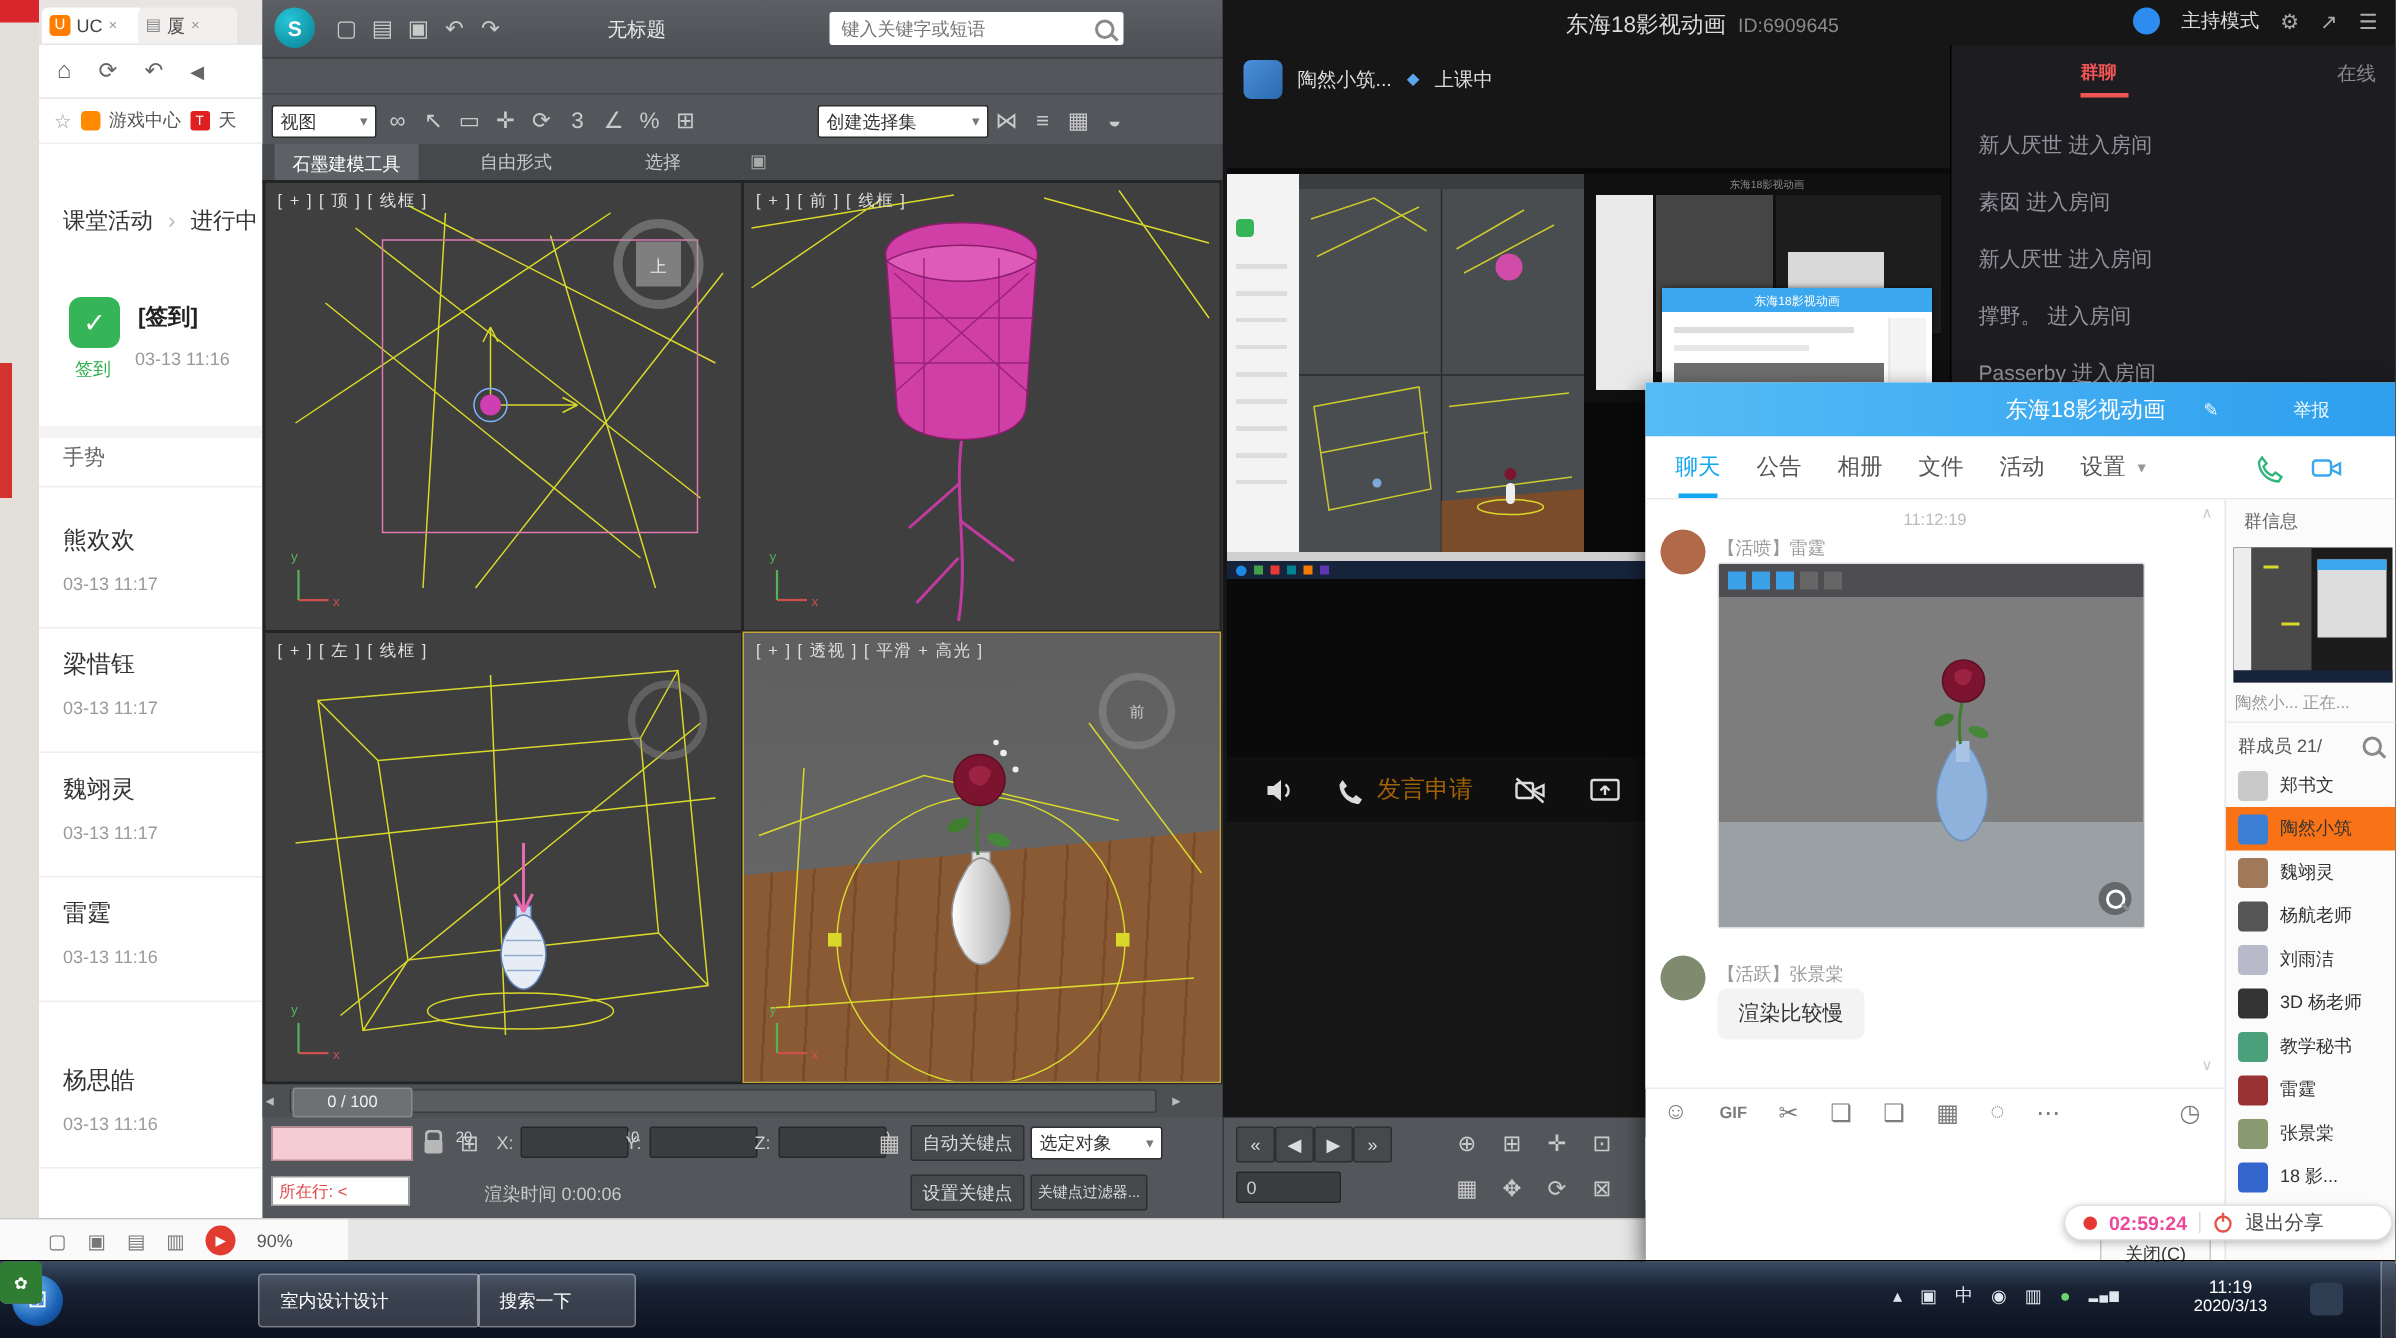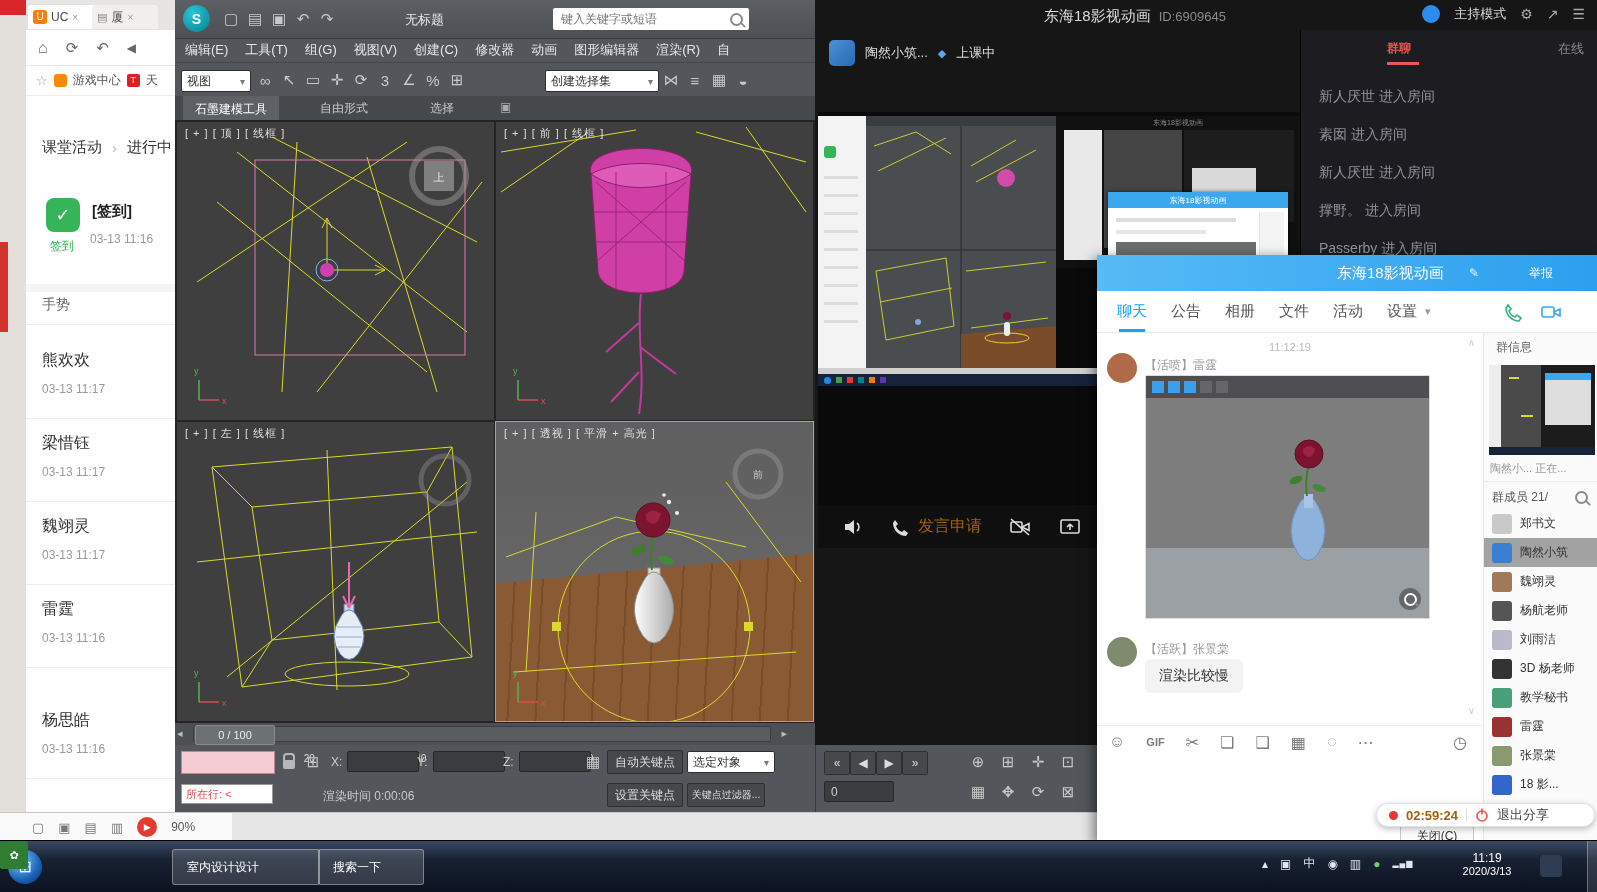--- a/index.html
+++ b/index.html
@@ -129,32 +129,20 @@
       <span class="mx-ic abs" style="left:92px;top:8px;">▣</span>
       <span class="mx-ic abs" style="left:116px;top:8px;">↶</span>
       <span class="mx-ic abs" style="left:140px;top:8px;">↷</span>
       <span style="position:absolute;left:230px;top:11px;font-size:13px;color:#e8e8e8;">无标题</span>
       <div class="abs flex" style="left:378px;top:8px;width:196px;height:22px;background:#fff;border-radius:2px;padding:0 6px;gap:6px;box-sizing:border-box;">
         <input style="border: none; outline: none; flex: 1 1 0%; font-size: 12px; color: rgb(51, 51, 51); font-family: inherit; min-width: 0px; background: transparent;" placeholder="键入关键字或短语">
         <span class="mag"></span>
       </div>
     </div>
 
-    <div class="abs flex" style="left:0;top:38px;width:640px;height:24px;gap:17px;padding-left:10px;box-sizing:border-box;">
-      <span class="mx-menu">编辑(E)</span>
-      <span class="mx-menu">工具(T)</span>
-      <span class="mx-menu">组(G)</span>
-      <span class="mx-menu">视图(V)</span>
-      <span class="mx-menu">创建(C)</span>
-      <span class="mx-menu">修改器</span>
-      <span class="mx-menu">动画</span>
-      <span class="mx-menu">图形编辑器</span>
-      <span class="mx-menu">渲染(R)</span>
-      <span class="mx-menu">自</span>
-    </div>
 
     <div class="abs" style="left:0;top:62px;width:640px;height:34px;border-top:1px solid #45484b;border-bottom:1px solid #3c3f42;">
       <div class="mx-dd abs" style="left:6px;top:7px;width:58px;">
         <span>视图</span>
         <span style="color:#777;font-size:10px;">▾</span>
       </div>
       <span class="mx-ic abs" style="left:78px;top:6px;">∞</span>
       <span class="mx-ic abs" style="left:102px;top:6px;">↖</span>
       <span class="mx-ic abs" style="left:126px;top:6px;">▭</span>
       <span class="mx-ic abs" style="left:150px;top:6px;">✛</span>
@@ -564,21 +552,21 @@
         <div style="position:absolute;left:0;top:82px;width:106px;height:8px;background:#16233a;"></div>
       </div>
       <span style="position:absolute;left:6px;top:128px;font-size:11px;color:#999;white-space:nowrap;">陶然小... 正在...</span>
       <div style="position:absolute;left:0;top:148px;width:114px;height:1px;background:#ececec;"></div>
       <span style="position:absolute;left:8px;top:156px;font-size:12px;color:#555;">群成员 21/</span>
       <span class="mag" style="position:absolute;right:10px;top:158px;"></span>
       <div class="mem-row" style="top:176px;">
           <span class="mem-av" style="background:#c9c9c9"></span>
           <span class="mem-nm">郑书文</span>
         </div>
-      <div class="mem-row" style="top:205px;background:#a3a3a3;">
+      <div class="mem-row" style="top:205px;background:#f97316;">
           <span class="mem-av" style="background:#3b7fd4"></span>
           <span class="mem-nm">陶然小筑</span>
         </div>
       <div class="mem-row" style="top:234px;">
           <span class="mem-av" style="background:#a0785a"></span>
           <span class="mem-nm">魏翊灵</span>
         </div>
       <div class="mem-row" style="top:263px;">
           <span class="mem-av" style="background:#555555"></span>
           <span class="mem-nm">杨航老师</span>
@@ -606,21 +594,21 @@
       <div class="mem-row" style="top:437px;">
           <span class="mem-av" style="background:#3366cc"></span>
           <span class="mem-nm">18 影...</span>
         </div>
     </div>
   </div>
 
   <div class="abs flex" style="left:1400px;top:825px;width:72px;height:20px;background:#fbfbfb;border:1px solid #c9c9c9;border-radius:3px;justify-content:center;font-size:12px;color:#333;">关闭(C)</div>
   <div class="abs flex" style="left:1376px;top:803px;width:219px;height:24px;background:#fff;border:1px solid #e2e2e2;border-radius:13px;box-shadow:0 2px 6px rgba(0,0,0,.25);gap:8px;padding:0 12px;box-sizing:border-box;">
     <span style="width:9px;height:9px;border-radius:50%;background:#e53935;"></span>
-    <span style="font-size:13px;font-weight:bold;color:#a16207;">02:59:24</span>
+    <span style="font-size:13px;font-weight:bold;color:#ec4899;">02:59:24</span>
     <span style="width:1px;height:14px;background:#ddd;"></span>
     <svg width="14" height="16">
         <circle cx="7" cy="9" r="5" fill="none" stroke="#e55548" stroke-width="1.6"></circle>
         <path d="M7 1.5 v6" stroke="#e55548" stroke-width="1.6"></path>
       </svg>
     <span style="font-size:13px;color:#444;">退出分享</span>
   </div>
 
   <div class="abs" style="left:0;top:840px;width:1597px;height:52px;background:linear-gradient(180deg,#3a4a63 0%,#182233 35%,#0b1220 100%);border-top:1px solid #000;">
     <span class="ic" style="position:absolute;left:8px;top:9px;width:34px;height:34px;border-radius:50%;background:radial-gradient(circle at 35% 30%,#7ec7f7,#1c63b8 60%,#0a2f66);color:#fff;font-size:16px;">⊞</span>

